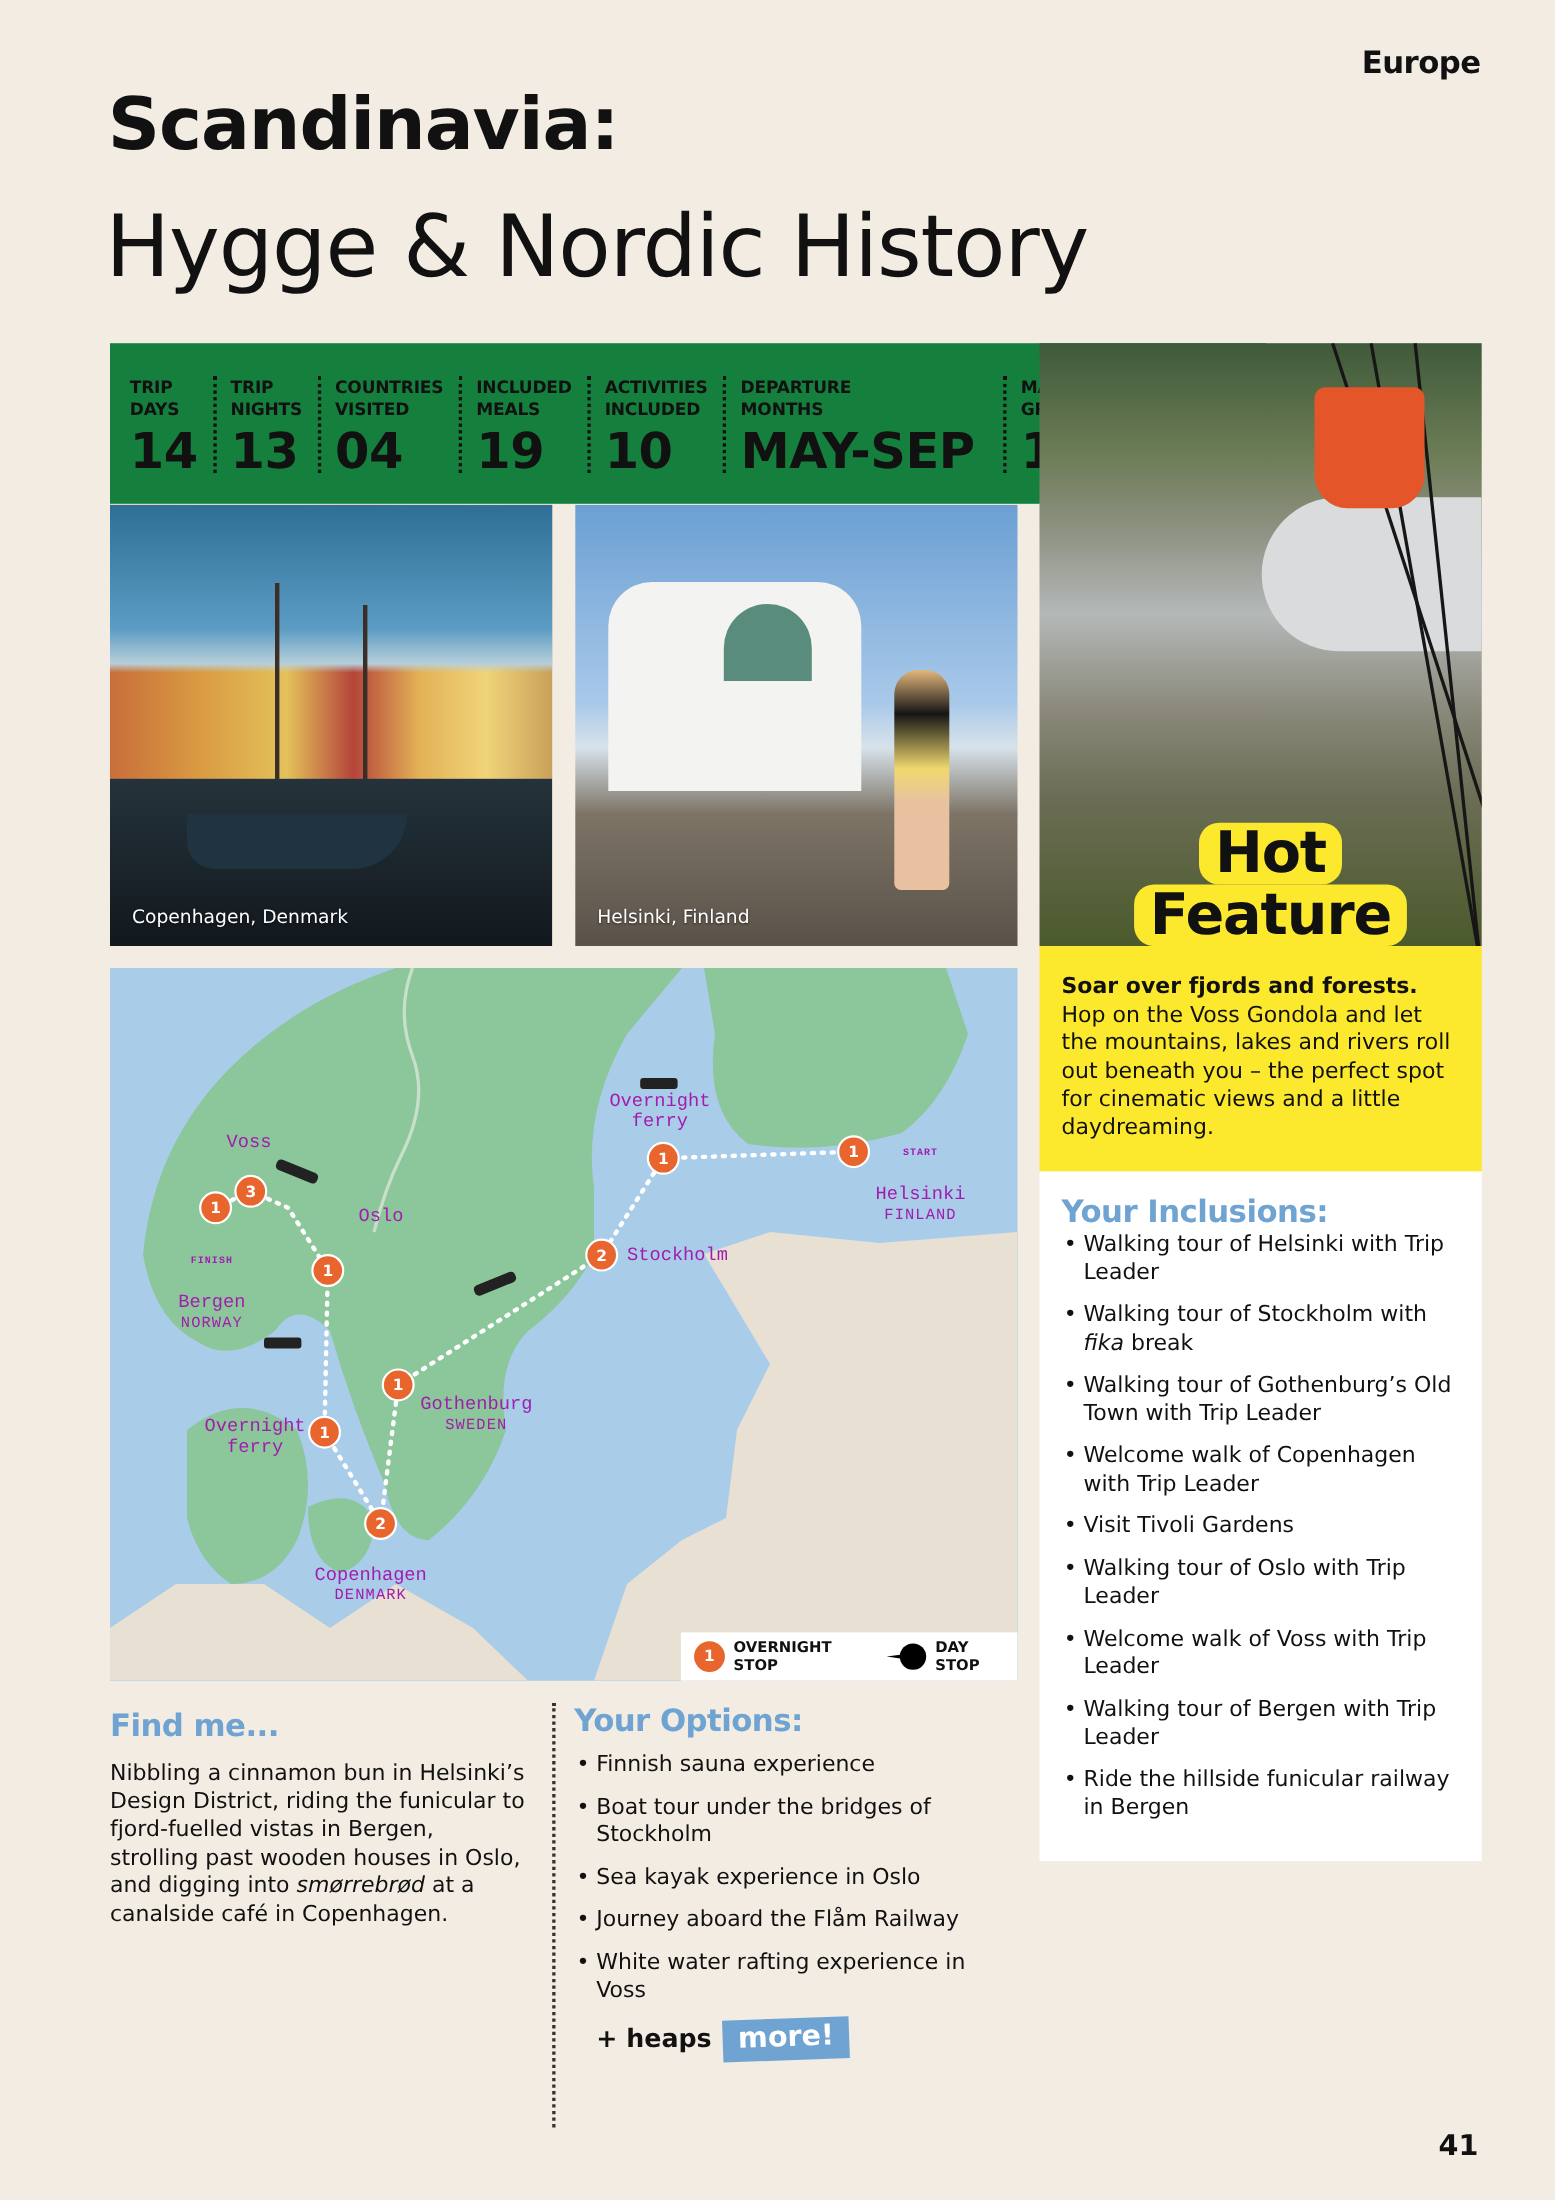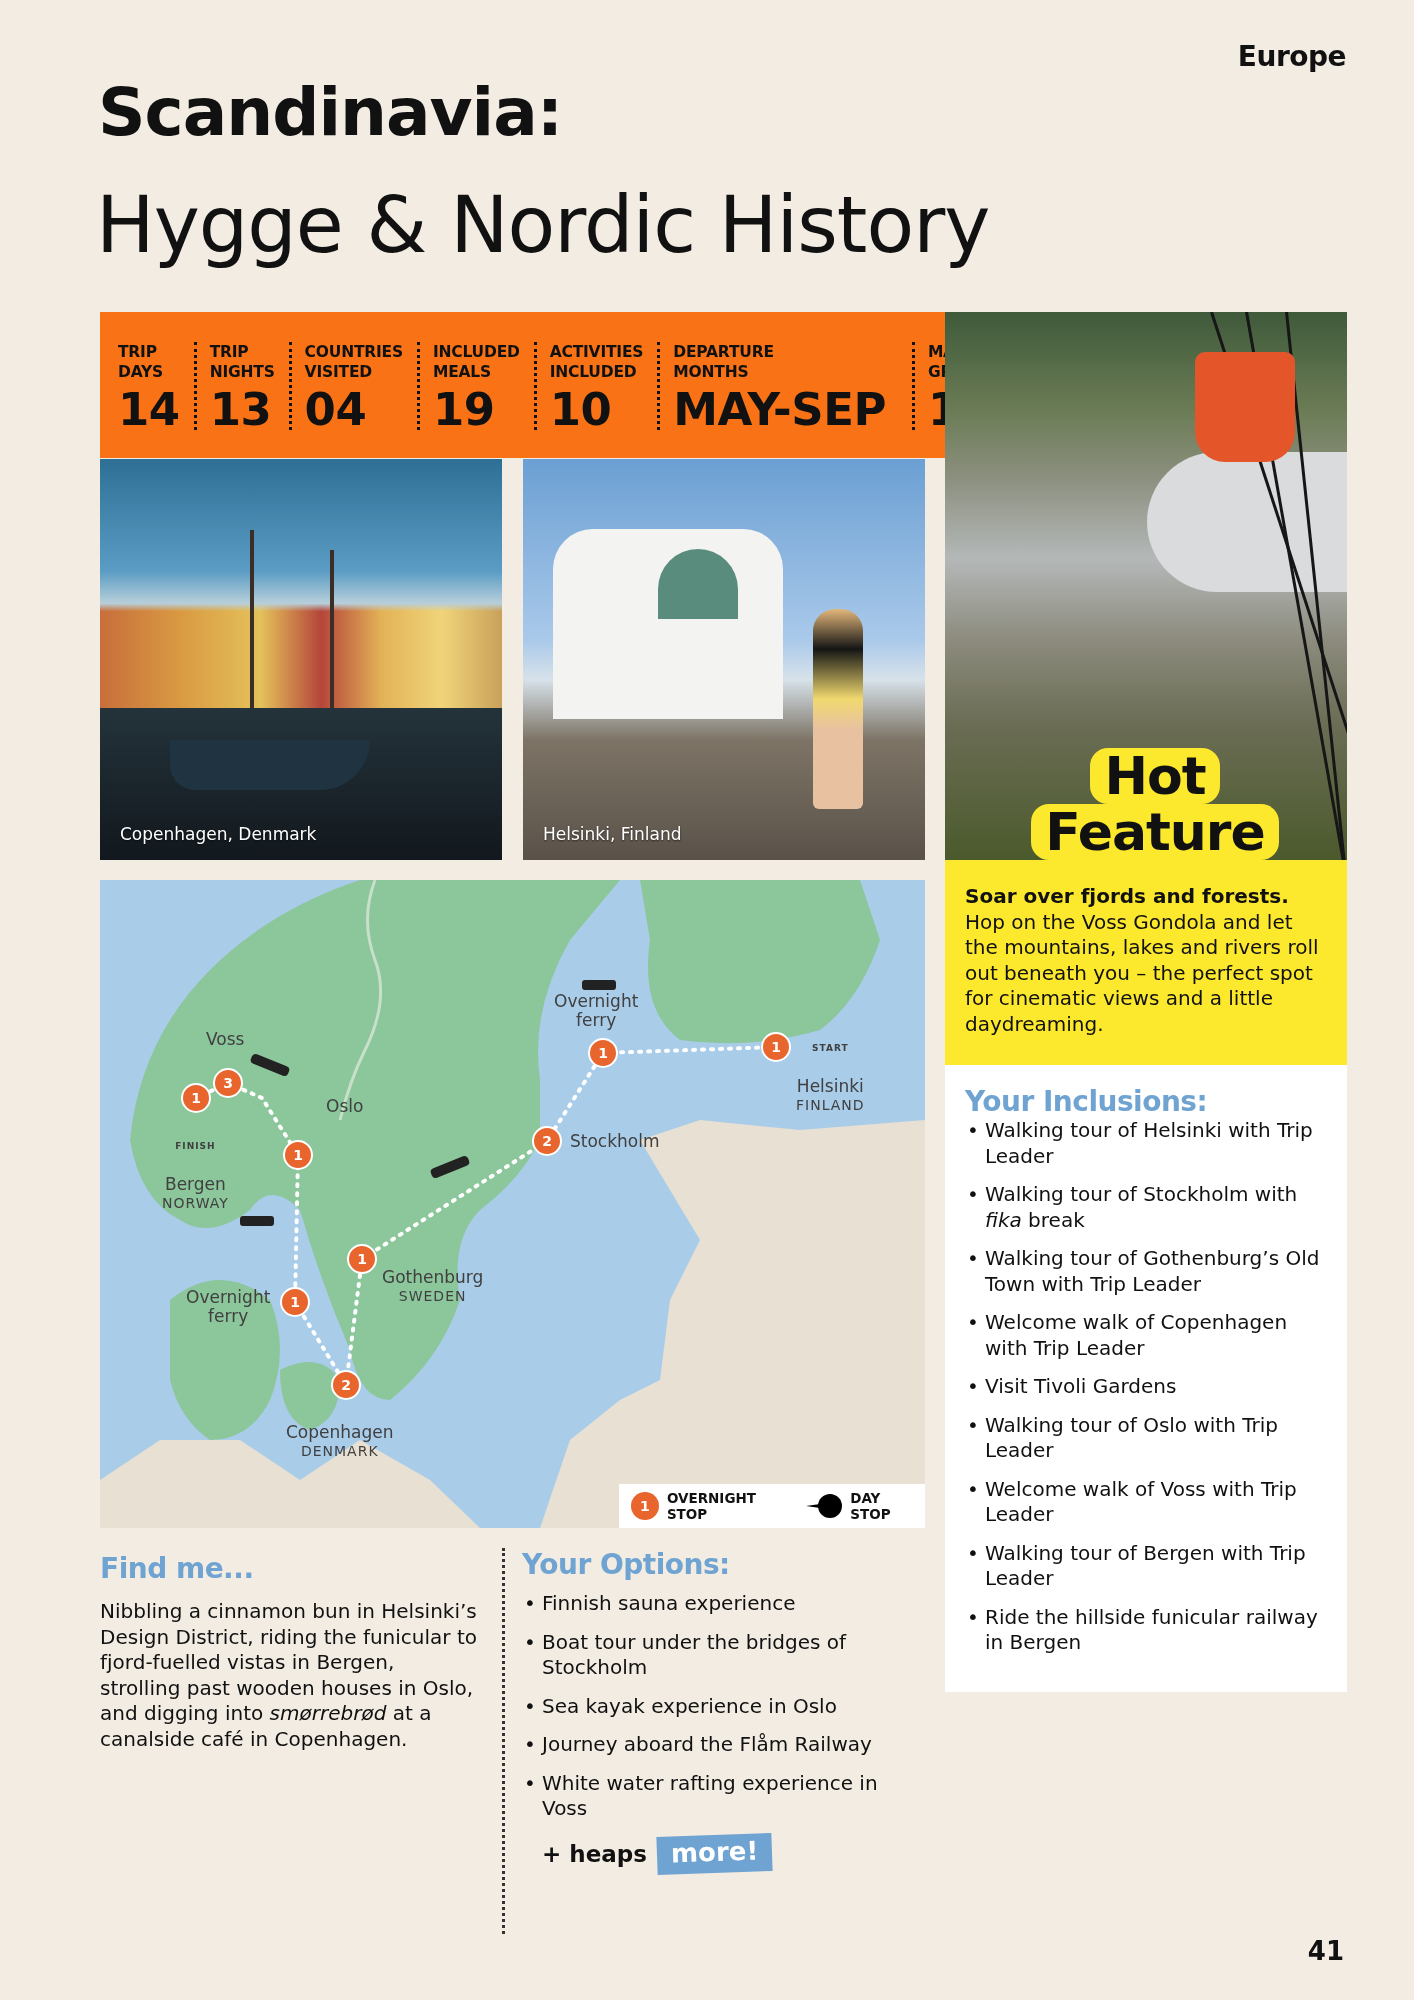--- a/index.html
+++ b/index.html
@@ -14,21 +14,21 @@
   .abs { position: absolute; }
 
   
   .region-tag { right: 68px; top: 40px; font-size: 28px; font-weight: bold; letter-spacing: -0.5px; }
   .title-bold { left: 98px; top: 80px; font-size: 66px; font-weight: bold; letter-spacing: -1px; line-height: 1; }
   .title-light { left: 96px; top: 186px; font-size: 78px; font-weight: normal; letter-spacing: -1px; line-height: 1; }
 
   
   .stats-bar {
     left: 100px; top: 312px; width: 1051px; height: 146px;
-    background: #f97316;
+    background: #15803d;
     display: flex; align-items: flex-start;
     padding: 30px 0 0 18px;
   }
   .stat { padding: 0 14px 0 0; height: 88px; position: relative; }
   .stat + .stat { padding-left: 16px; }
   .stat + .stat::before {
     content: ""; position: absolute; left: 0; top: 0; height: 88px;
     border-left: 3px dotted #111;
   }
   .stat-label { font-size: 15.5px; font-weight: bold; line-height: 20px; text-transform: uppercase; white-space: pre-line; letter-spacing: -0.2px; }
@@ -114,21 +114,21 @@
   }
   .bullet-list li::before { content: "•"; position: absolute; left: 2px; top: 0; }
   .bullet-list li em { font-style: italic; }
 
   
   .map {
     left: 100px; top: 880px; width: 825px; height: 648px;
     background: #a9cce8; overflow: hidden;
   }
   .map svg { position: absolute; left: 0; top: 0; }
-  .map-label { position: absolute; font-size: 17px; line-height: 19px; color: #404040; text-align: center; white-space: pre-line; }
+  .map-label { position: absolute; font-size: 17px; line-height: 19px; color: #a21caf; text-align: center; white-space: pre-line; font-family: Liberation Mono, monospace; }
   .map-label .small { font-size: 9px; letter-spacing: 1px; display: block; font-weight: bold; }
   .map-label .country { font-size: 14px; letter-spacing: 1px; display: block; }
   .legend {
     position: absolute; right: 0; bottom: 0; width: 306px; height: 44px;
     background: #fff; display: flex; align-items: center; padding-left: 12px; gap: 8px;
     font-size: 13.5px; font-weight: bold;
   }
   .legend .dot-orange {
     width: 28px; height: 28px; border-radius: 50%; background: #e8662e; color: #fff;
     font-size: 14px; display: flex; align-items: center; justify-content: center;

